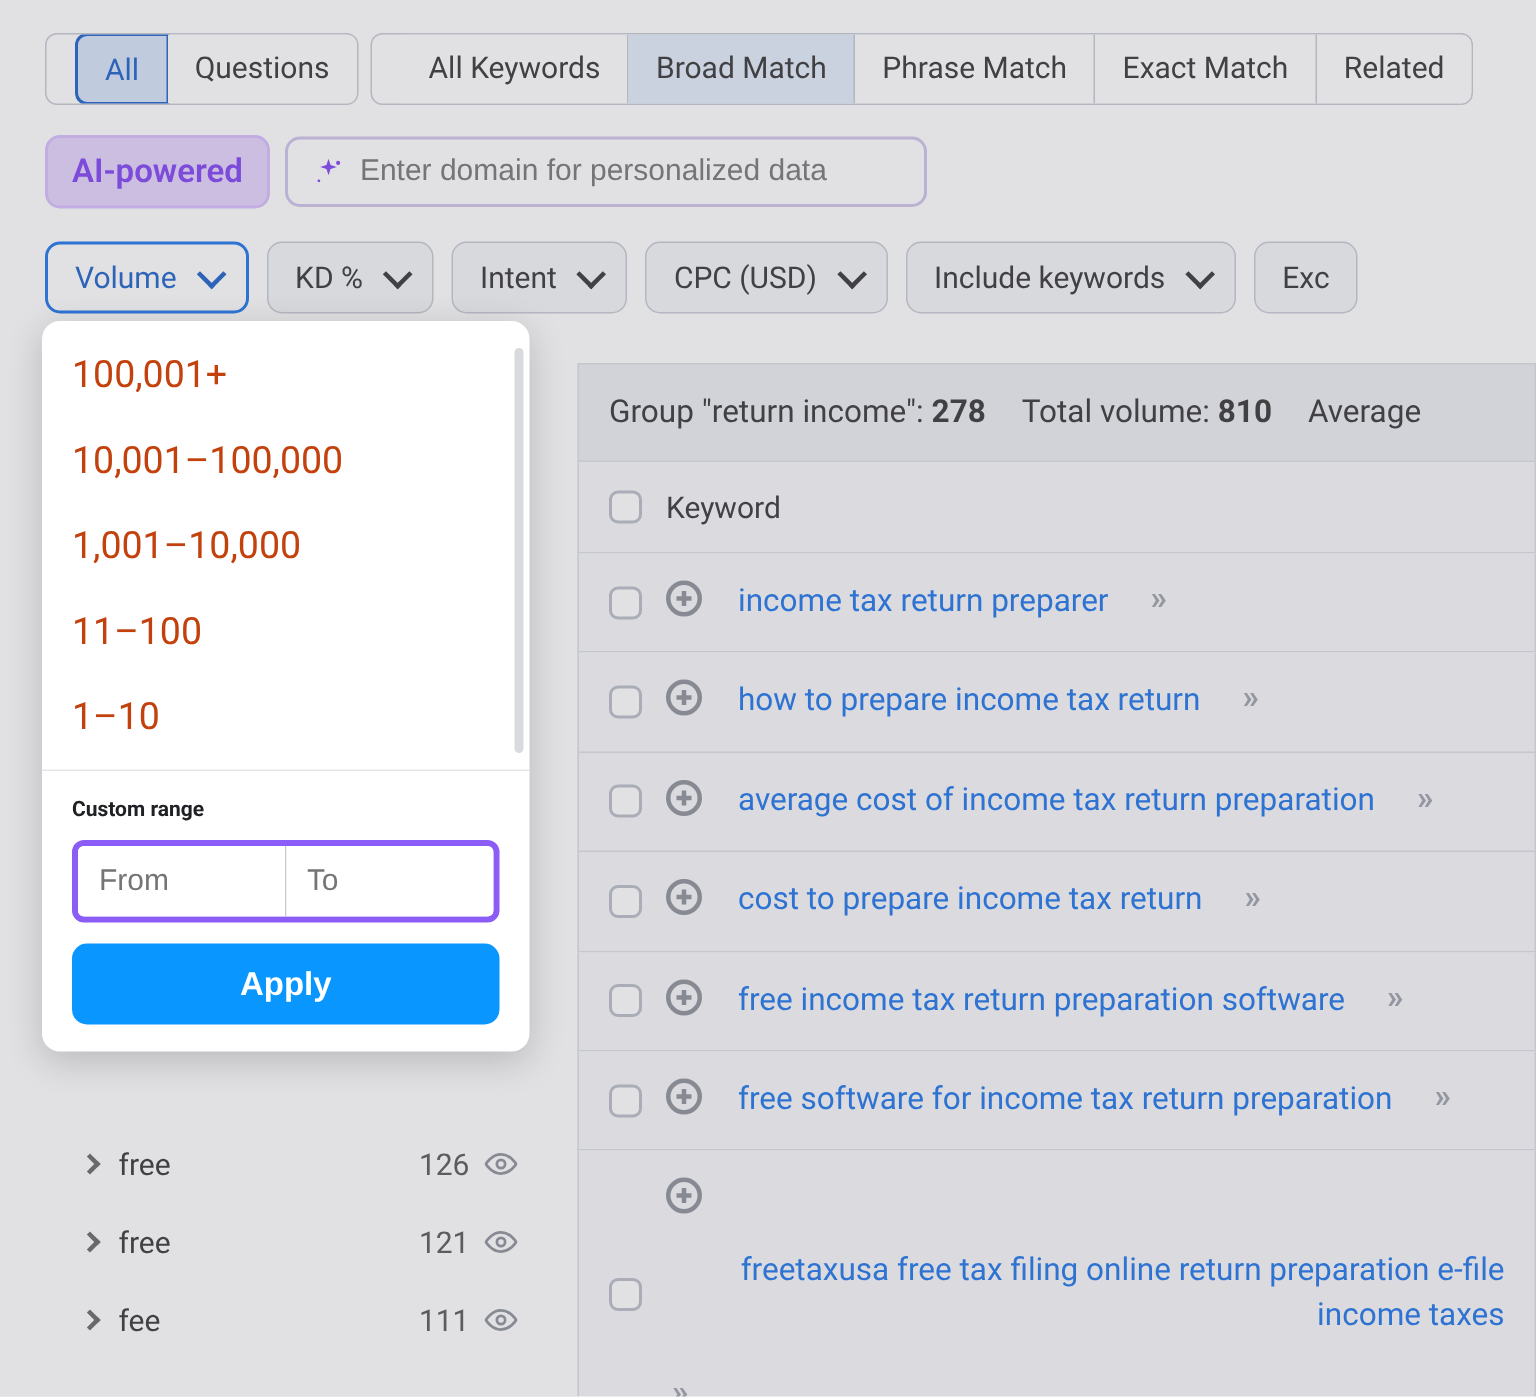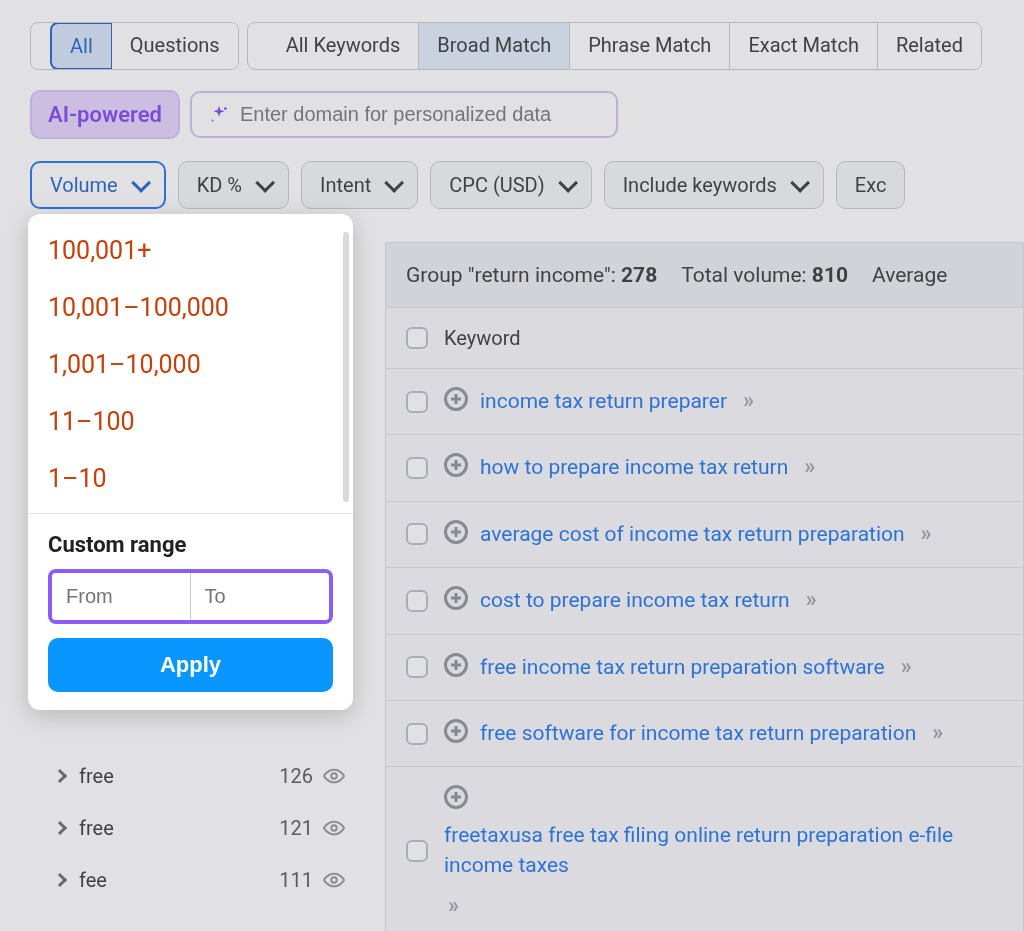--- a/index.html
+++ b/index.html
@@ -214,23 +214,24 @@
     display: inline-block;
     color: #9da1a9;
     font-size: 22px;
     font-weight: 700;
     margin-left: 4px;
     letter-spacing: -4px;
   }
   .kw-cell {
     display: flex;
     align-items: flex-start;
-    gap: 12px;
+    gap: 24px;
     flex-wrap: wrap;
     max-width: 560px;
+    text-align: right;
   }
   .kw-row-wrap { flex: 1; }
 
   
   .dropdown {
     position: absolute;
     left: 28px;
     top: 214px;
     width: 325px;
     background: #fff;
@@ -245,21 +246,21 @@
     color: #c2410c;
     cursor: pointer;
   }
   .dd-item:first-child { padding-top: 22px; }
   .dd-divider {
     border-top: 1px solid #e3e5e9;
     margin: 6px 0 14px 0;
   }
   .dd-section-title {
     font-weight: 700;
-    font-size: 22px;
+    font-size: 14px;
     padding: 4px 20px 12px 20px;
   }
   .dd-range {
     display: flex;
     margin: 0 20px;
     border: 4px solid #8b5cf6;
     border-radius: 8px;
     overflow: hidden;
   }
   .dd-range input {

